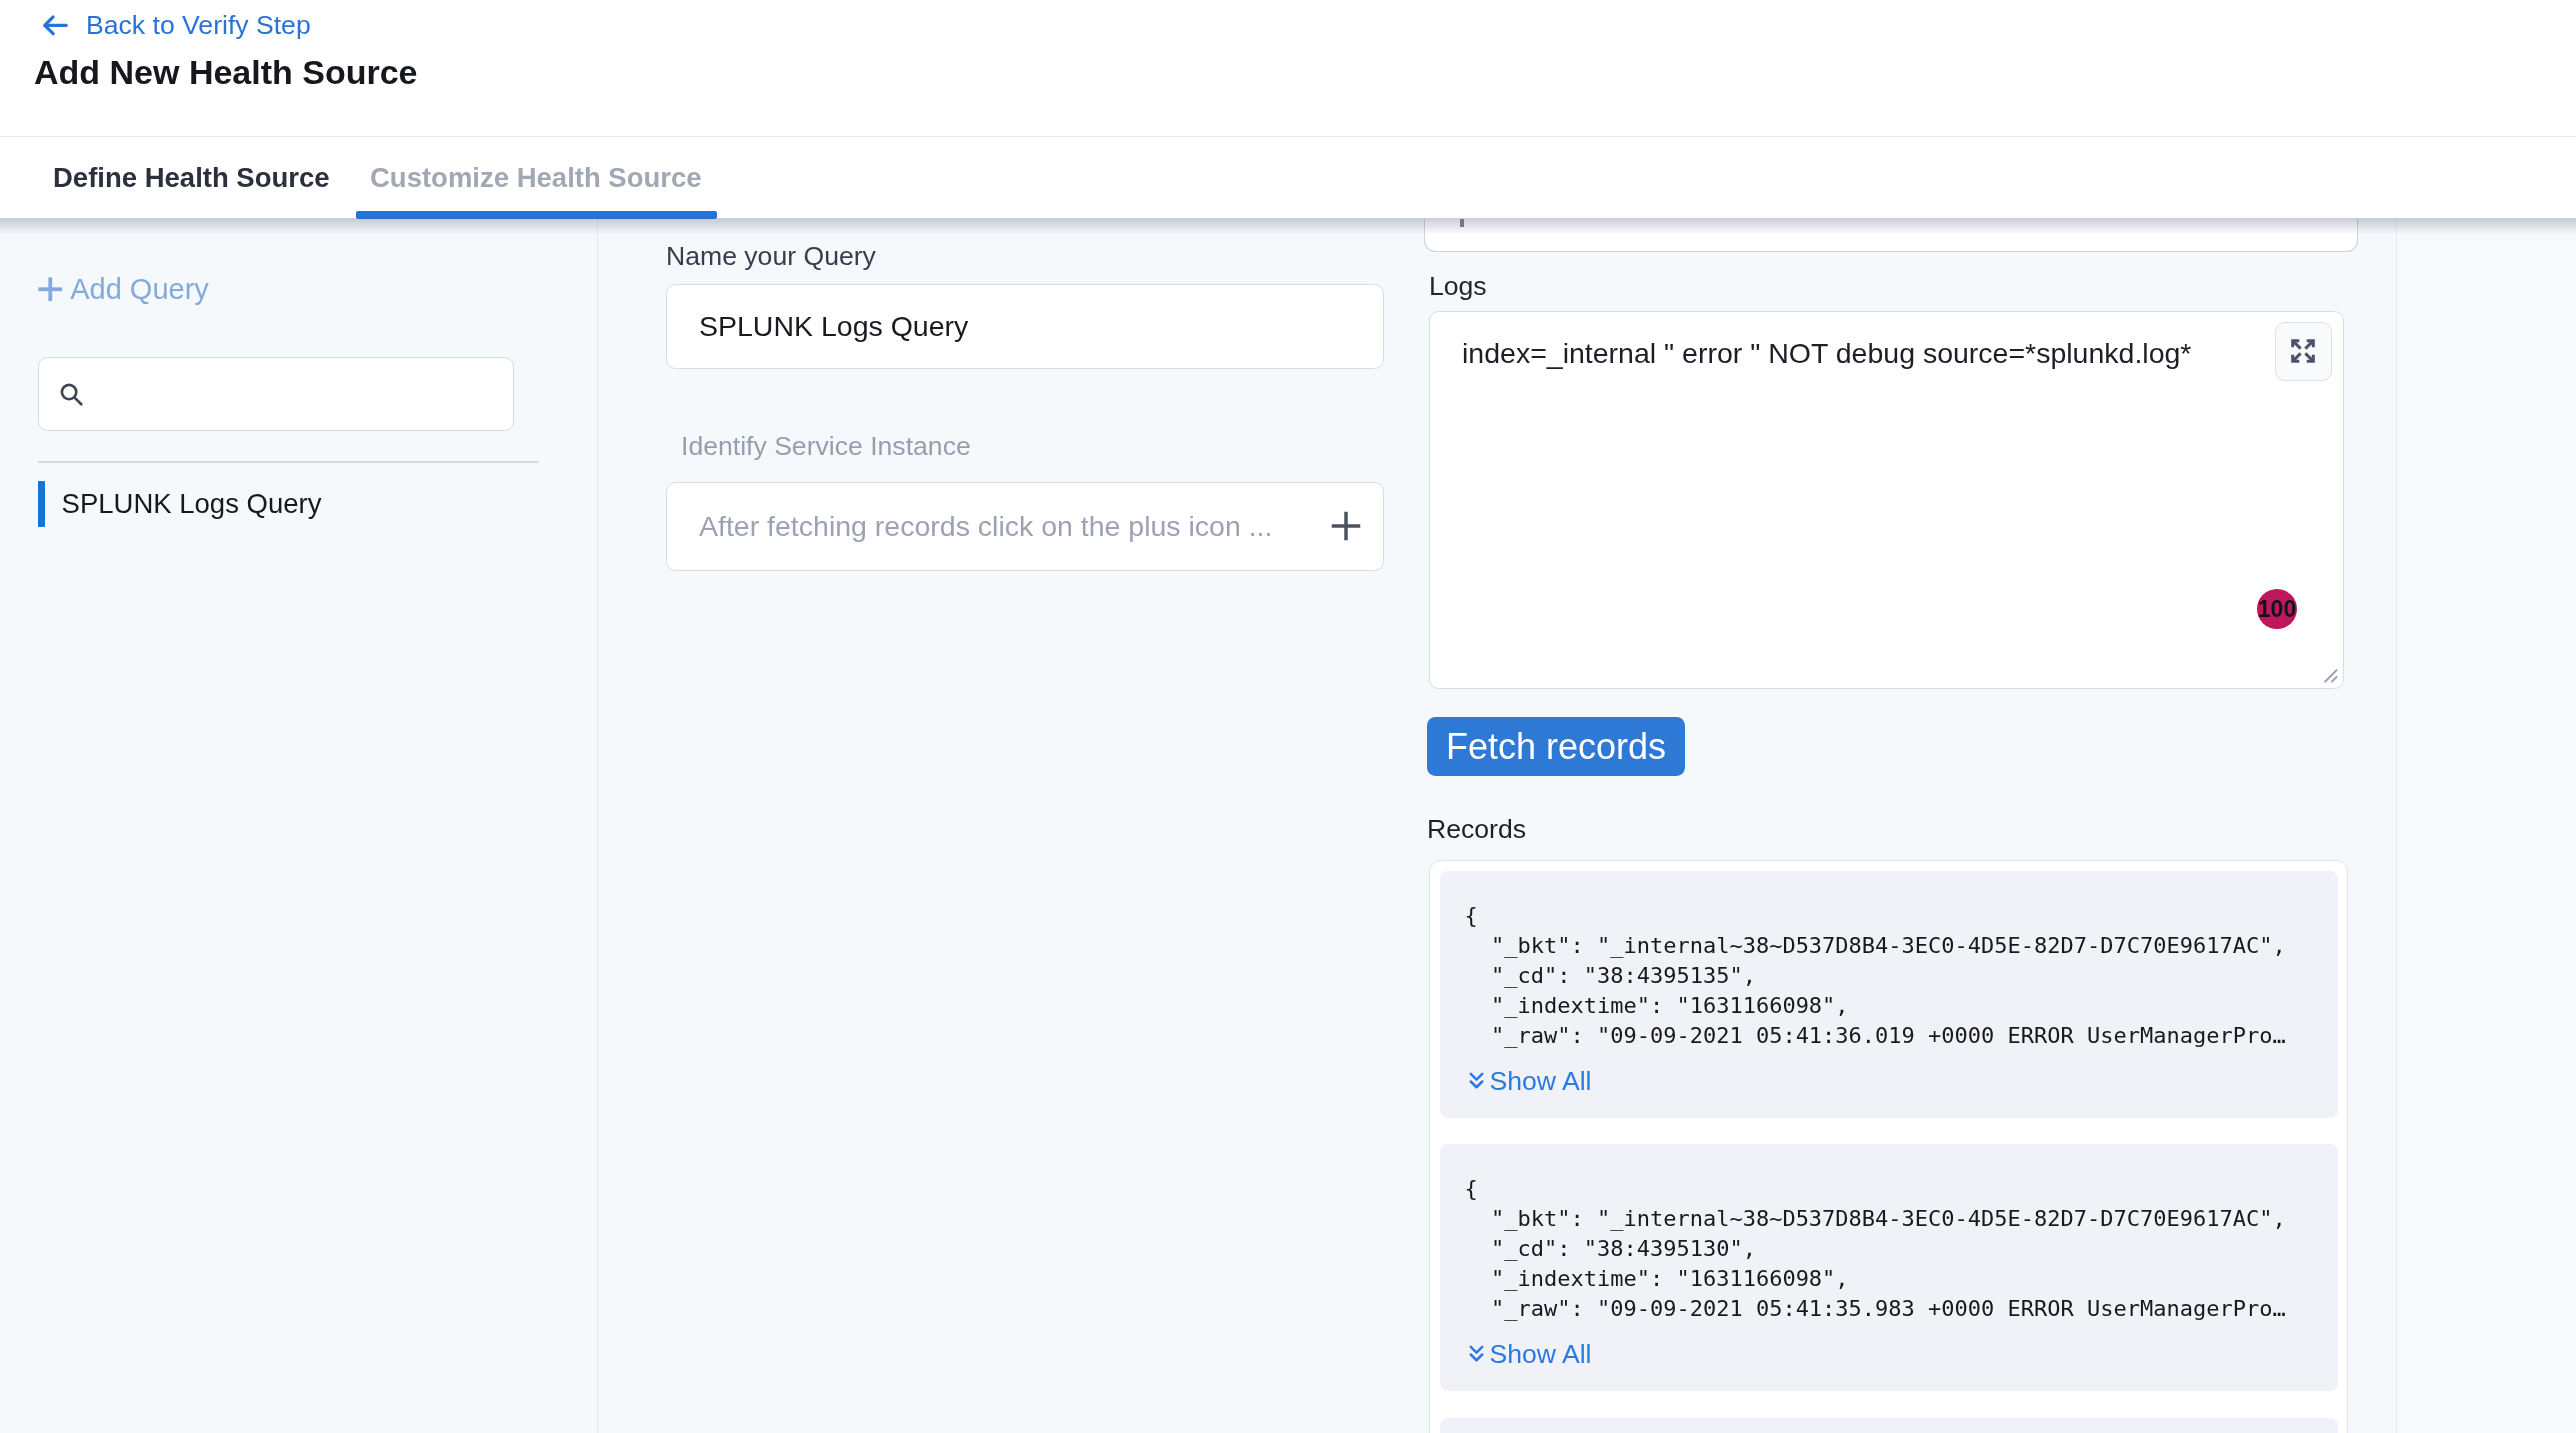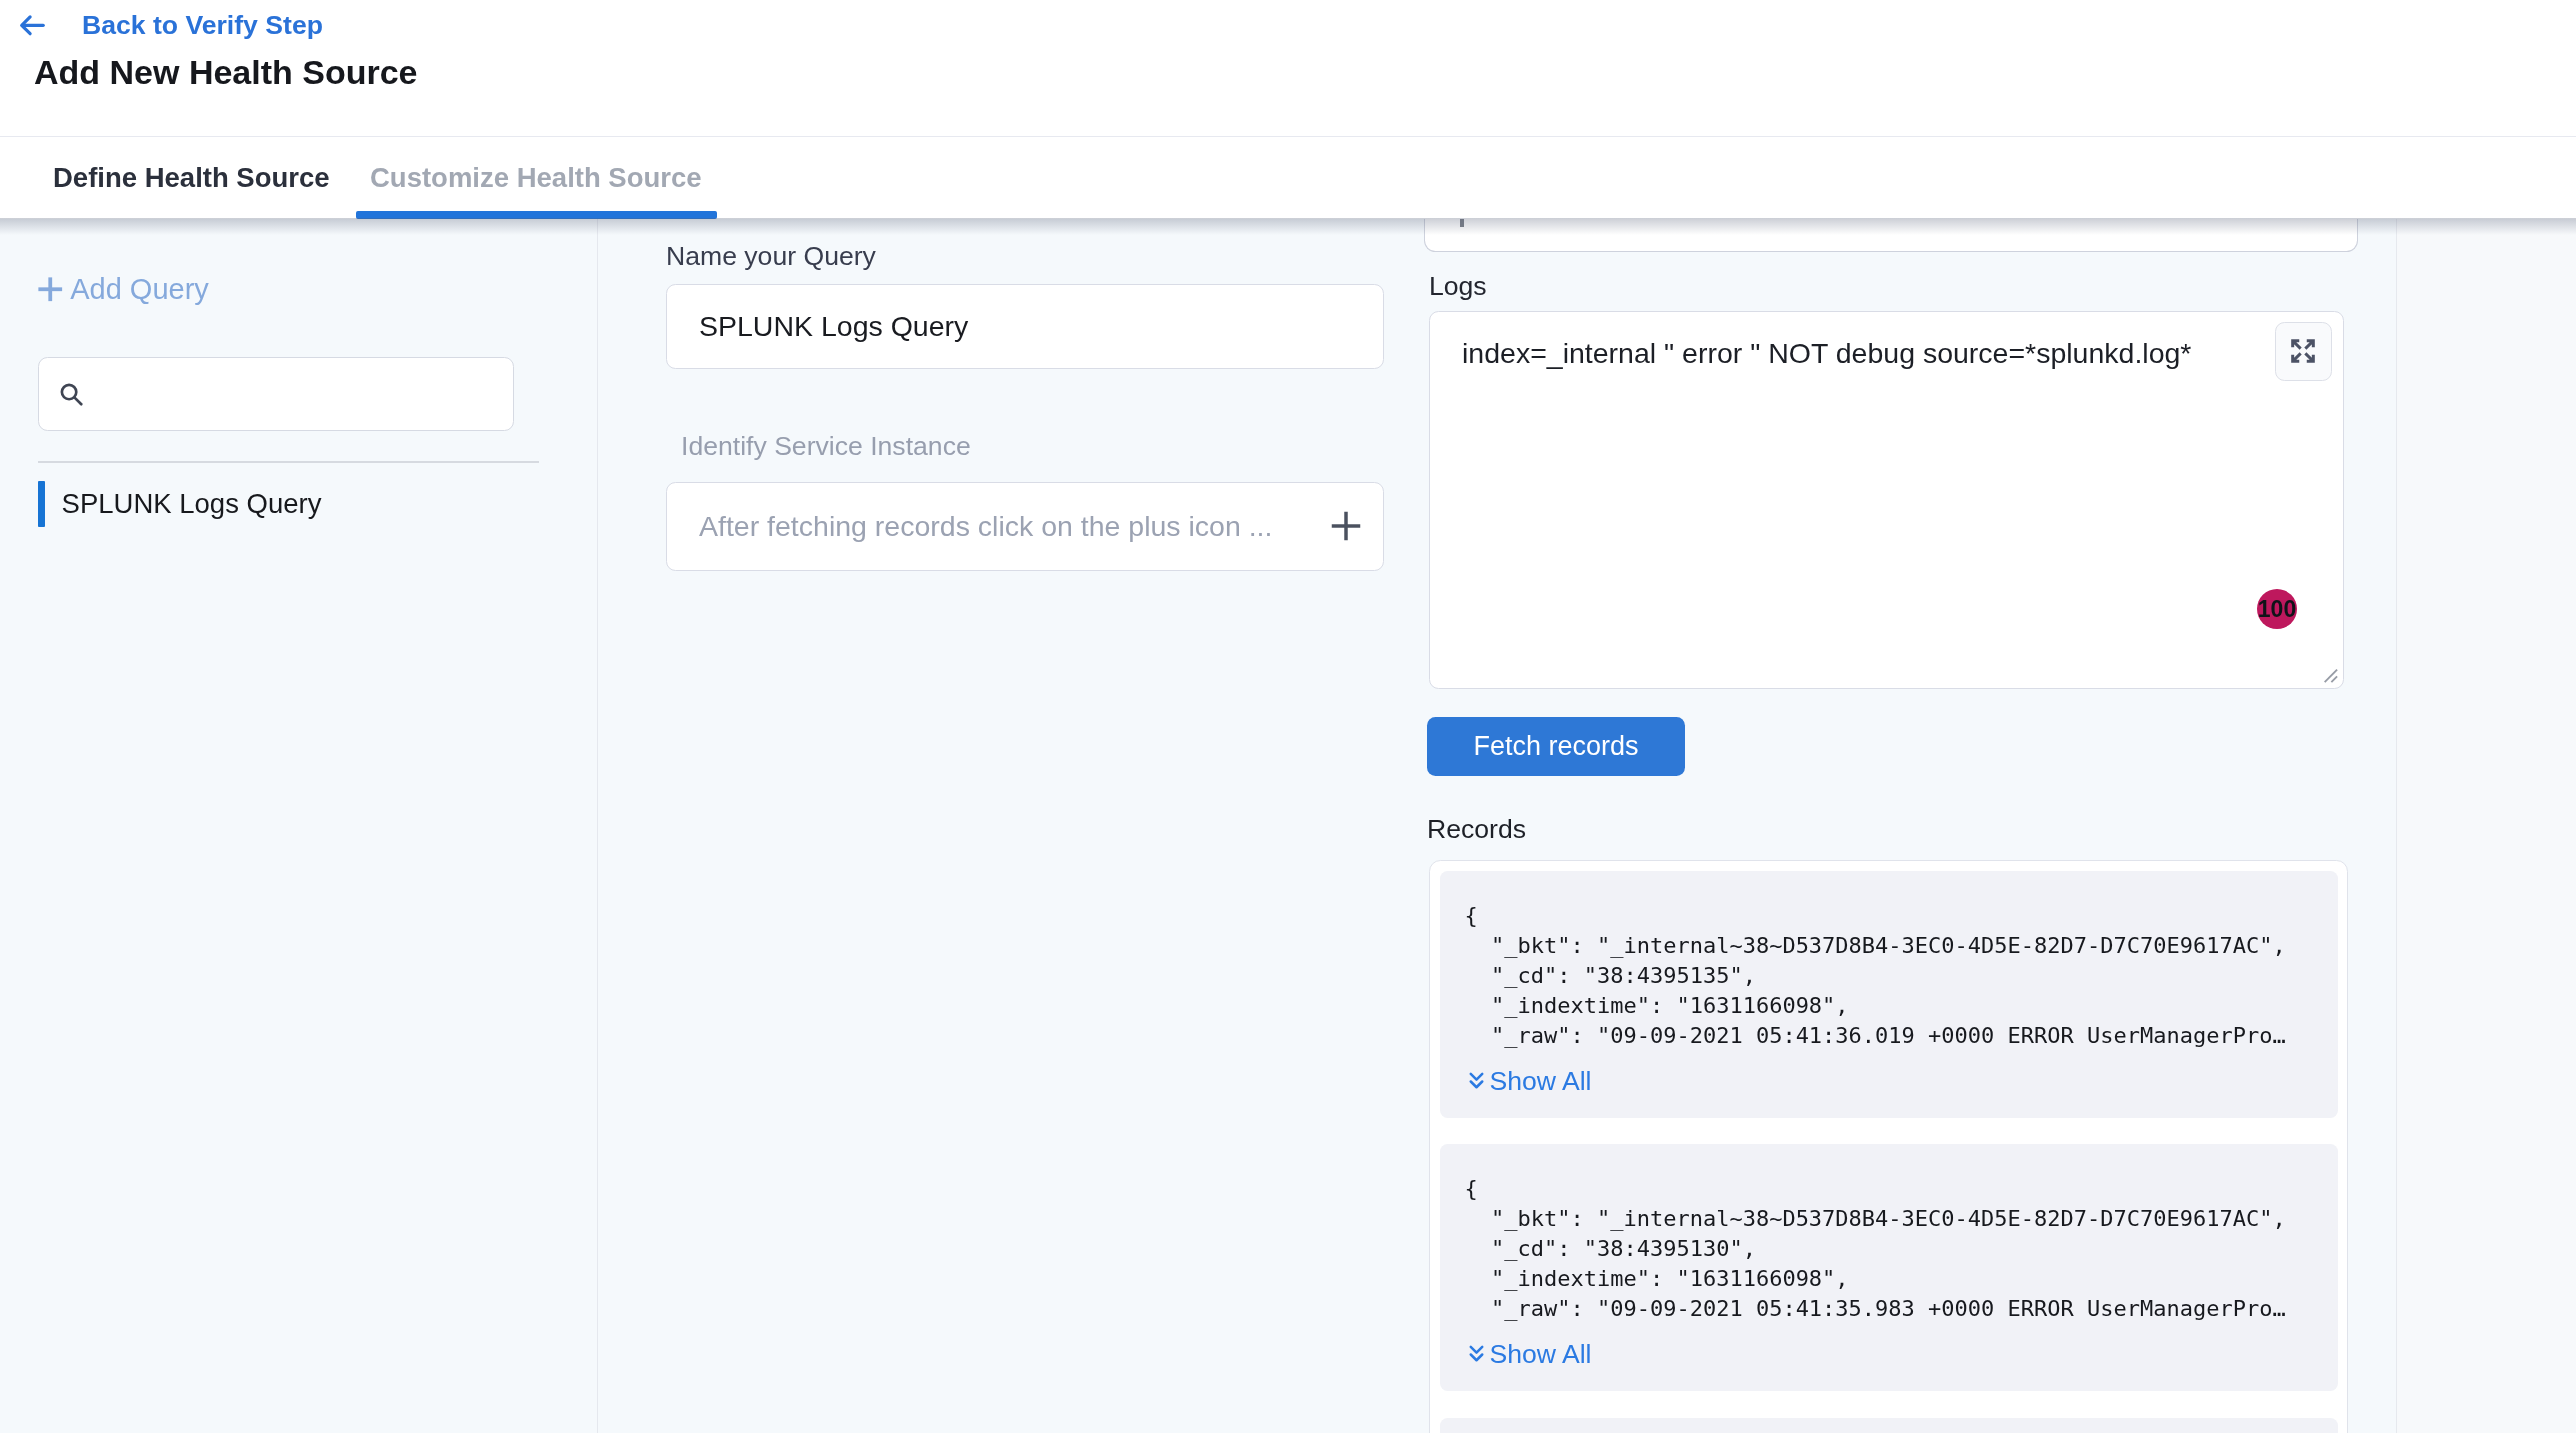--- a/index.html
+++ b/index.html
@@ -3,22 +3,22 @@
 <meta charset="utf-8">
 <style>
   * { margin:0; padding:0; box-sizing:border-box; }
   html,body { width:2576px; height:1433px; overflow:hidden; background:#ffffff;
               font-family:"Liberation Sans", sans-serif; }
   .stage { position:relative; width:2576px; height:1433px; }
 
   
   .header { position:absolute; left:0; top:0; width:100%; height:137px; background:#ffffff;
             border-bottom:1.9px solid #e7e9f0; z-index:4; }
-  .back-link { position:absolute; left:17px; top:9.5px; display:flex; align-items:center; gap:35px;
-               color:#2a72d8; font-size:26.6px; font-weight:700; cursor:pointer; }
+  .back-link { position:absolute; left:40px; top:9.5px; display:flex; align-items:center; gap:16px;
+               color:#2a72d8; font-size:26.6px; font-weight:400; cursor:pointer; }
   .page-title { position:absolute; left:34px; top:53px; font-size:34px; font-weight:700; color:#16181d; }
 
   
   .tabbar { position:absolute; left:0; top:137px; width:100%; height:82px; background:#ffffff; z-index:4; }
   .tab { position:absolute; top:0; height:100%; display:flex; align-items:center;
          font-size:27.5px; font-weight:600; cursor:pointer; }
   .tab-define { left:53px; color:#2b303c; }
   .tab-customize { left:370px; color:#a2a8b3; }
   .tab-underline { position:absolute; left:356px; bottom:0; width:361px; height:7.6px;
                    background:#2174da; border-radius:1.9px; }
@@ -70,21 +70,21 @@
                 white-space:nowrap; overflow:hidden; }
   .expand-btn { position:absolute; right:11.4px; top:9.5px; width:57px; height:59px; background:#f9fafc;
                 border:1.9px solid #dde0e8; border-radius:9.5px; display:flex; align-items:center;
                 justify-content:center; cursor:pointer; color:#4c5265; }
   .count-badge { position:absolute; right:46px; bottom:59px; width:40px; height:40px; border-radius:50%;
                  background:#be185d; display:flex; align-items:center; justify-content:center;
                  font-size:23px; font-weight:800; color:#101319; }
   .resize-handle { position:absolute; right:3.8px; bottom:3.8px; width:21px; height:21px; cursor:nwse-resize; }
 
   .fetch-btn { position:absolute; left:1427px; top:499px; width:258px; height:59px; background:#2e78d6;
-               border:none; border-radius:8.5px; color:#ffffff; font-size:27px; font-weight:500;
+               border:none; border-radius:8.5px; color:#ffffff; font-size:36px; font-weight:500;
                font-family:"Liberation Sans", sans-serif; cursor:pointer; }
   .lbl-records { left:1427px; top:596px; color:#1d2027; }
   .records-container { position:absolute; left:1429px; top:642px; width:919px; height:854px;
                        background:#ffffff; border:1.9px solid #e0e3eb; border-radius:11.4px; padding:9.5px; }
   .record-card { background:#f1f2f7; border-radius:7.6px; padding:30px 23px 21px 25px; margin-bottom:26.6px; }
   .code-line { font-family:"DejaVu Sans Mono", monospace; font-size:22px; line-height:30px;
                color:#17191e; white-space:pre; overflow:hidden; }
   .show-all { display:flex; align-items:center; gap:2px; margin-top:15px; color:#2b7ae2;
               font-size:26.6px; cursor:pointer; width:fit-content; }
   .record-stub { background:#f1f2f7; border-radius:7.6px; height:76px; }

